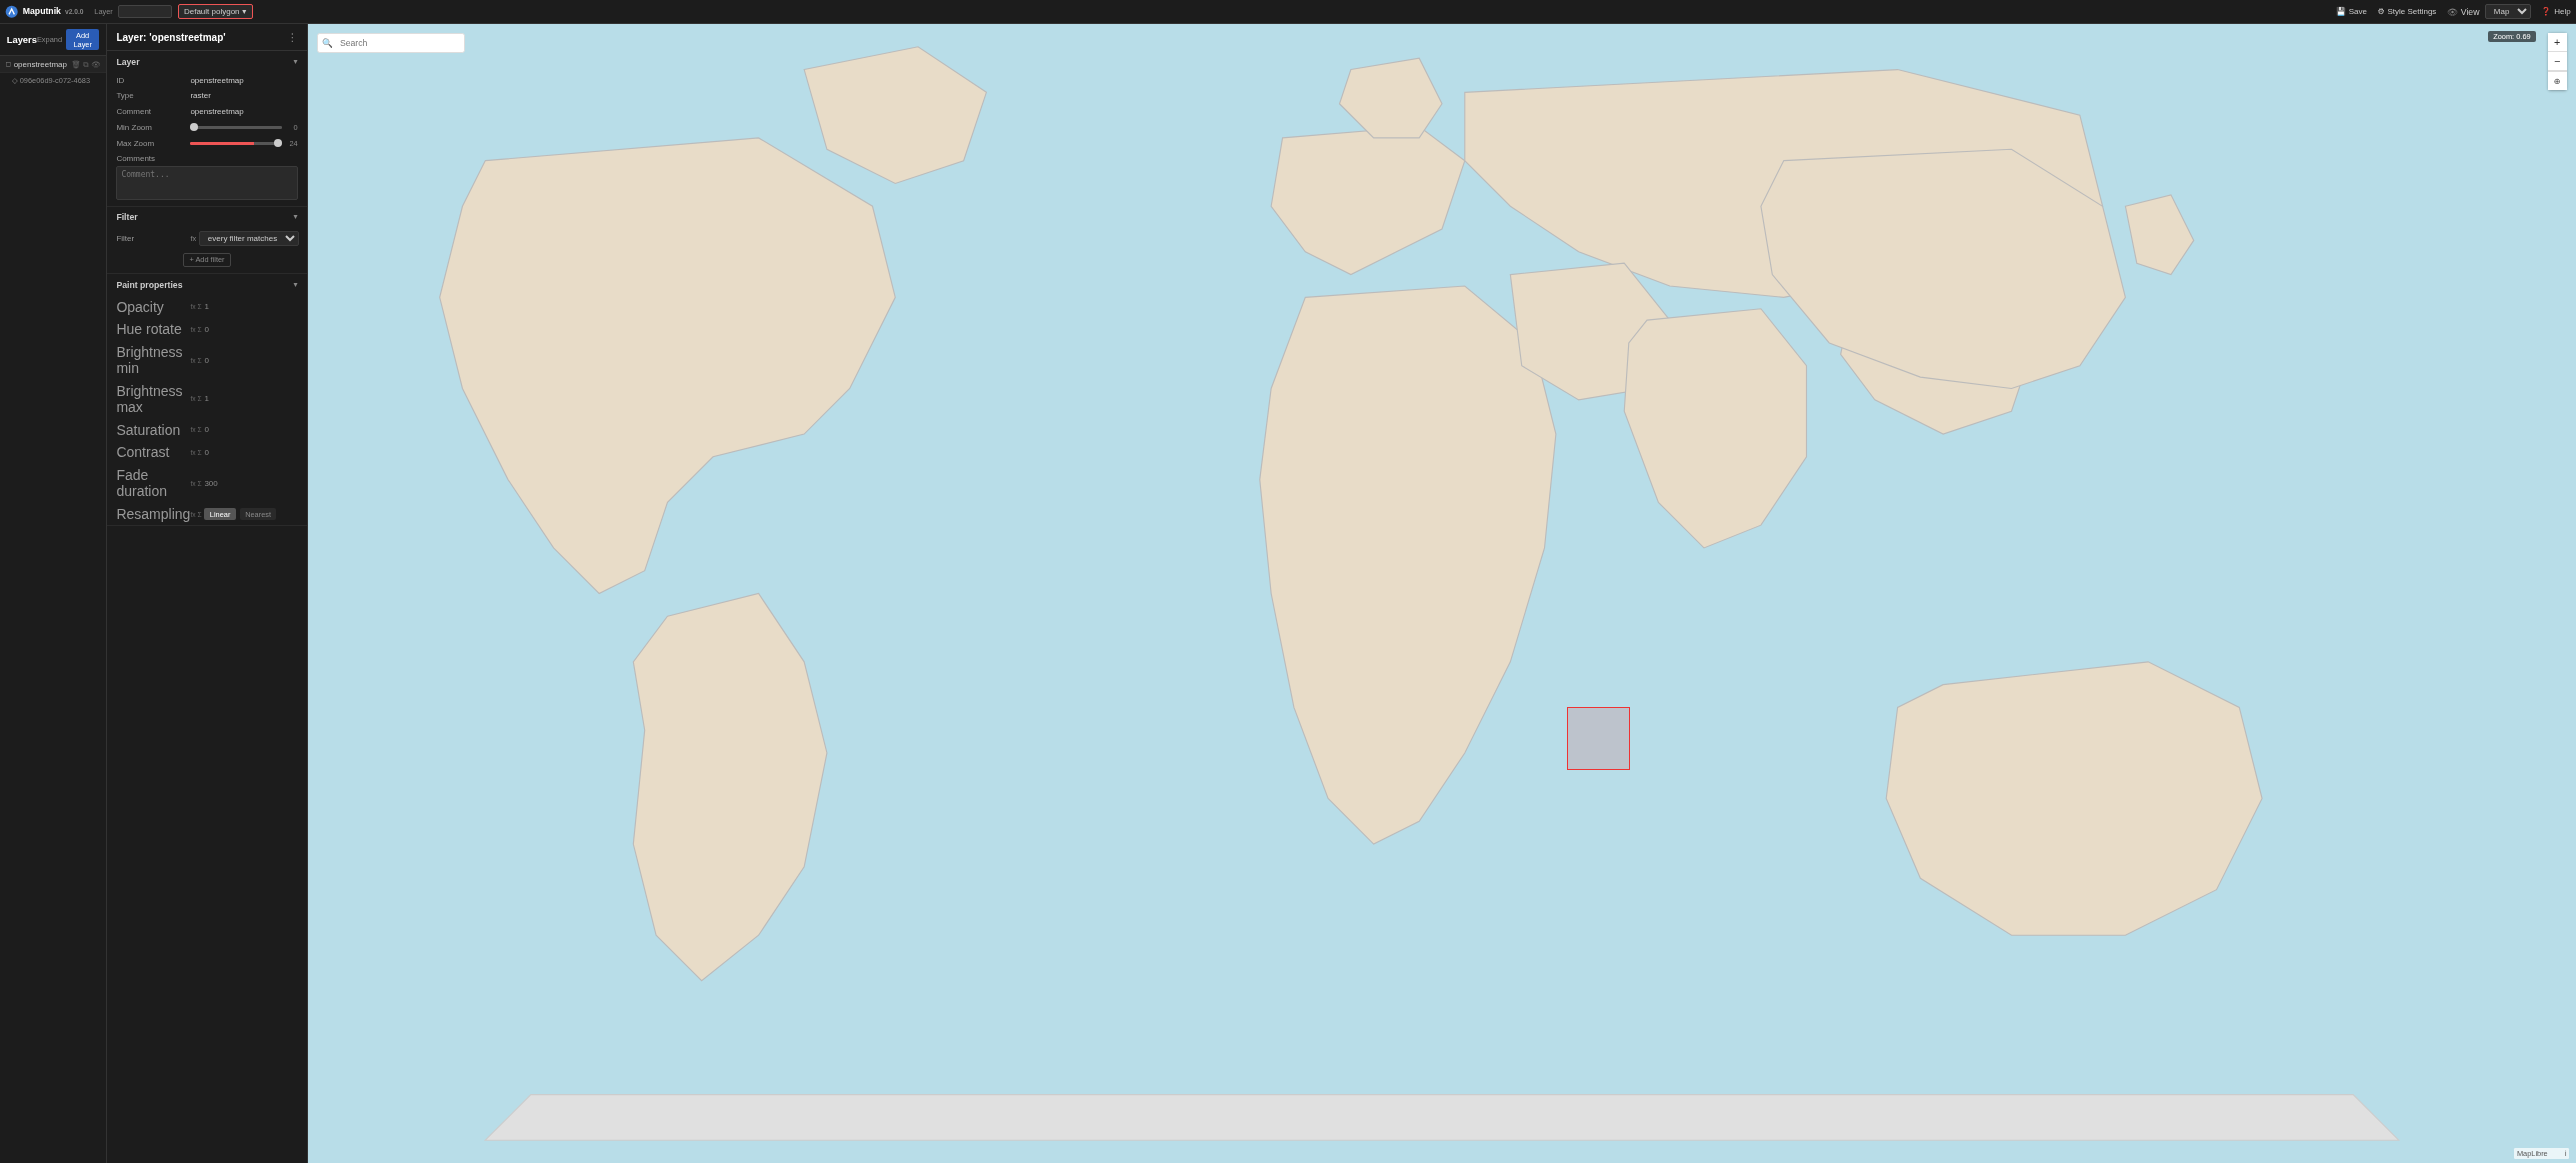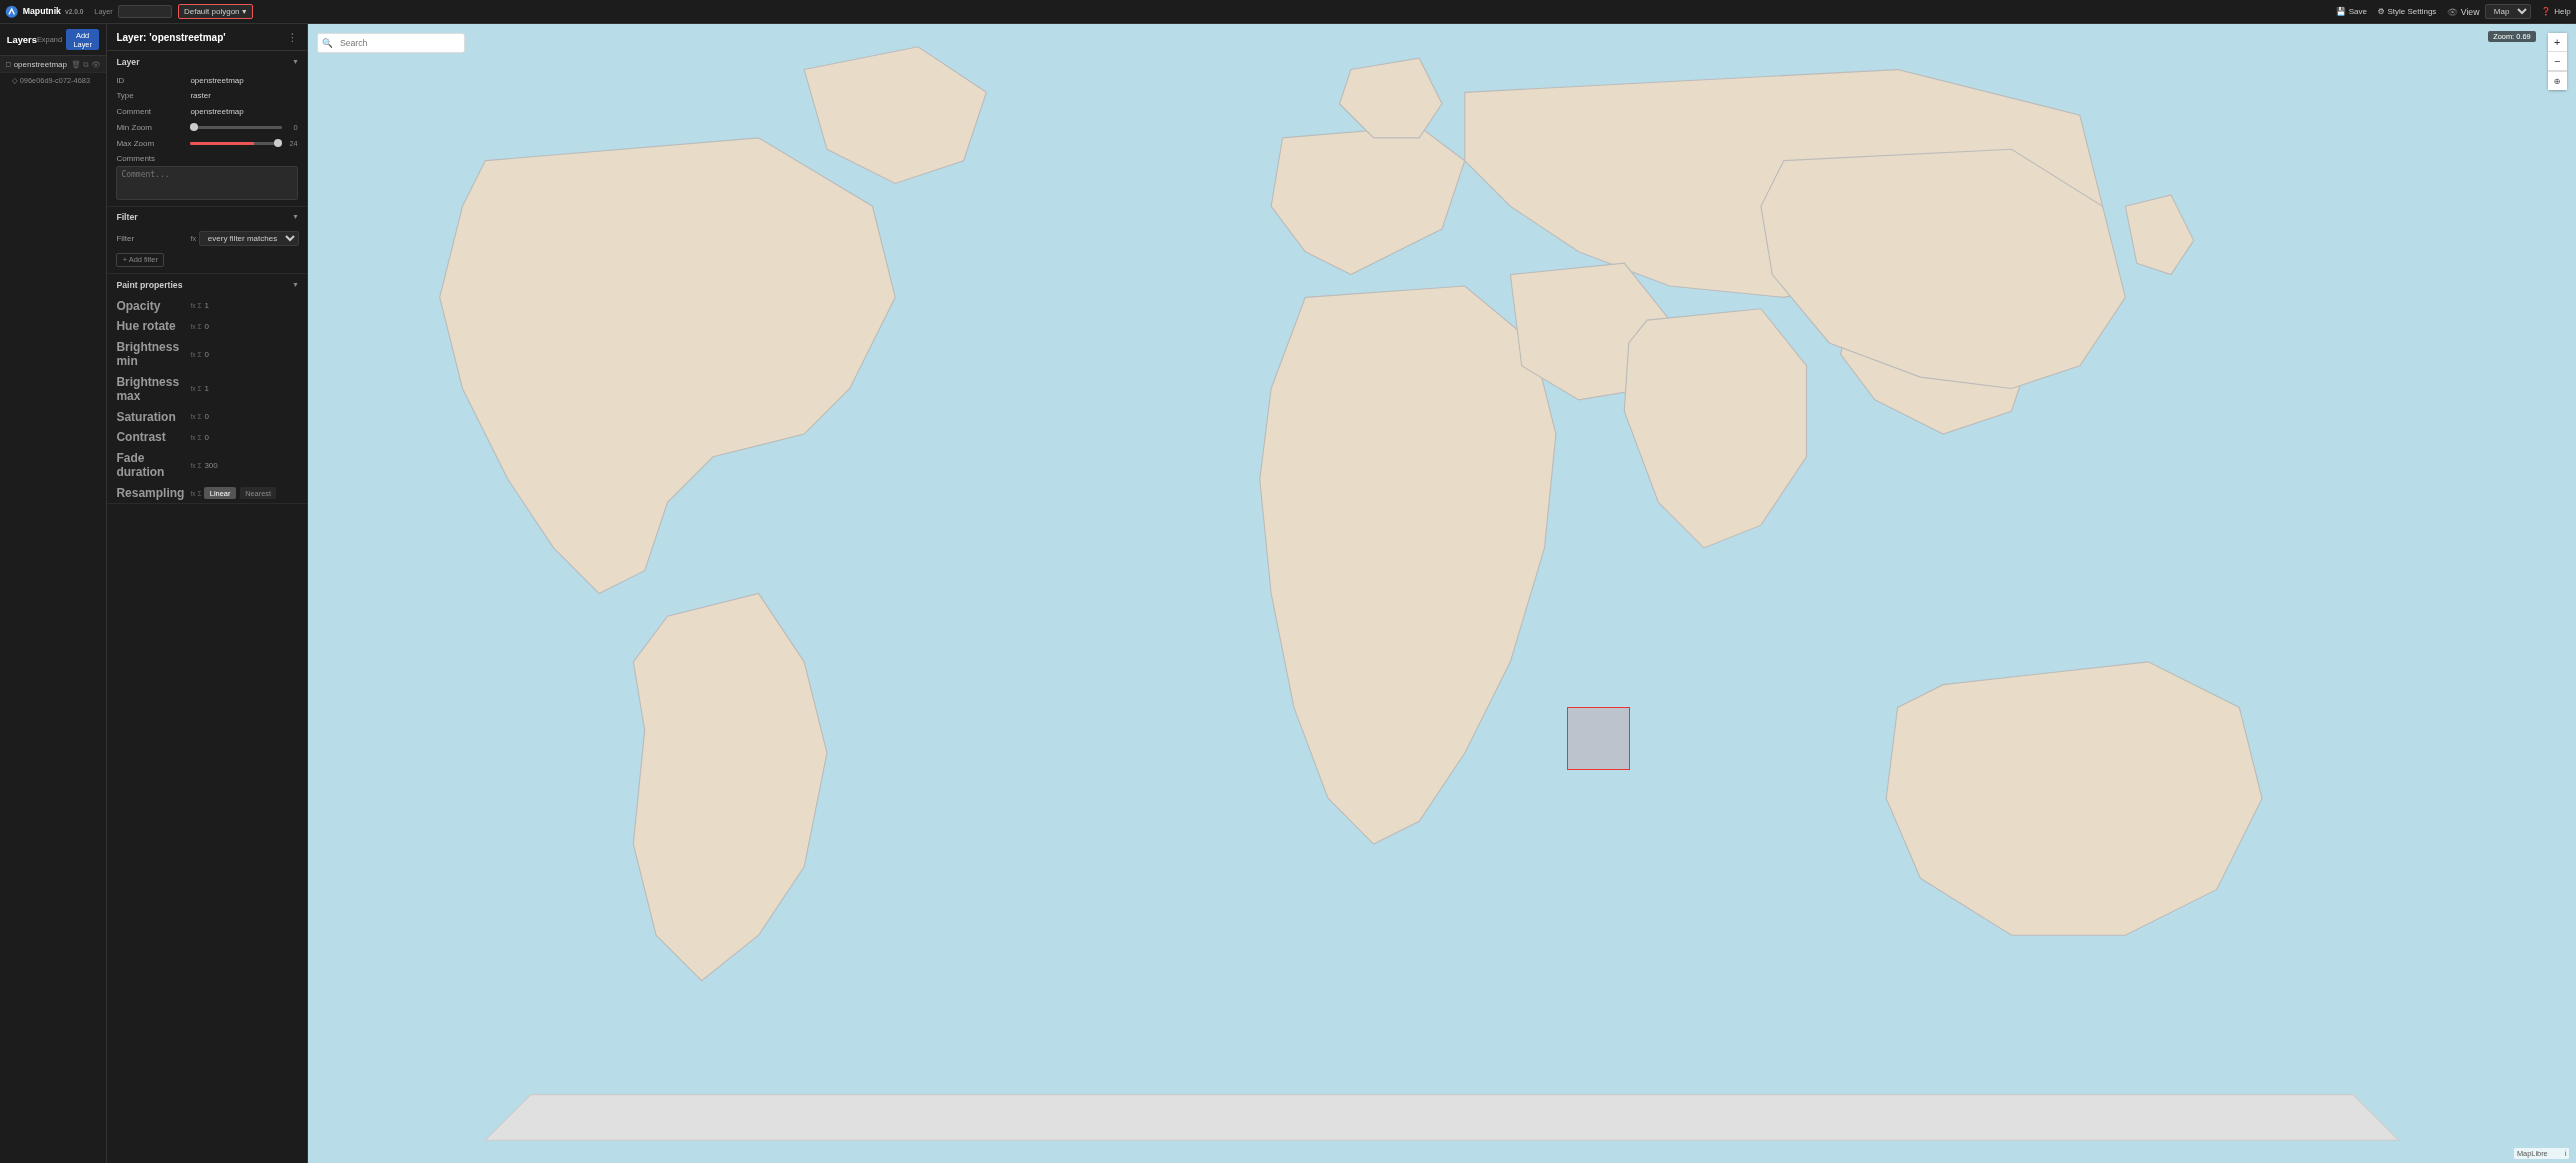--- a/index.html
+++ b/index.html
@@ -67,25 +67,25 @@
     .slider-val { color: #888; font-size: 7.4px; width: 13.4px; text-align: right; }
 
     .comments-row { padding: 3.4px 9.4px; }
     .comments-label { color: #999; font-size: 8px; margin-bottom: 2.7px; }
     .comments-textarea { background: #2a2a2a; border: 0.7px solid #3a3a3a; color: #888; font-size: 8px; padding: 2.7px 4px; border-radius: 2px; width: 100%; height: 34px; resize: none; }
 
     .filter-row { display: flex; align-items: center; padding: 3.4px 9.4px; }
     .filter-fx { color: #888; font-size: 7.4px; margin-right: 2.7px; }
     .filter-select { background: #2a2a2a; border: 0.7px solid #3a3a3a; color: #ccc; font-size: 8px; padding: 1.3px 4px; border-radius: 2px; flex: 1; cursor: pointer; }
 
-    .add-filter-row { display: flex; justify-content: flex-start; padding: 3.4px 9.4px 6.7px; }
+    .add-filter-row { display: flex; justify-content: center; padding: 3.4px 9.4px 6.7px; }
     .add-filter-btn { background: none; border: 0.7px solid #444; color: #888; font-size: 7.4px; padding: 1.3px 5.4px; border-radius: 2px; cursor: pointer; }
 
     .paint-prop-row { display: flex; align-items: center; padding: 3.4px 9.4px; }
-    .paint-label { color: #999; font-size: 12px; width: 74px; flex-shrink: 0; font-weight: bold; }
+    .paint-label { color: #999; font-size: 14px; width: 74px; flex-shrink: 0; }
     .paint-icons { display: flex; gap: 2px; margin-right: 2.7px; }
     .paint-icon { color: #666; font-size: 6.7px; cursor: pointer; }
     .paint-value { color: #888; font-size: 8px; flex: 1; }
 
     .resampling-row { display: flex; align-items: center; padding: 3.4px 9.4px; }
     .resampling-btns { display: flex; gap: 4px; }
     .resampling-btn { font-size: 7.4px; padding: 1.3px 5.4px; border-radius: 2px; cursor: pointer; border: none; }
     .resampling-btn-active { background: #555; color: #fff; }
     .resampling-btn-inactive { background: #2a2a2a; color: #888; }
 

